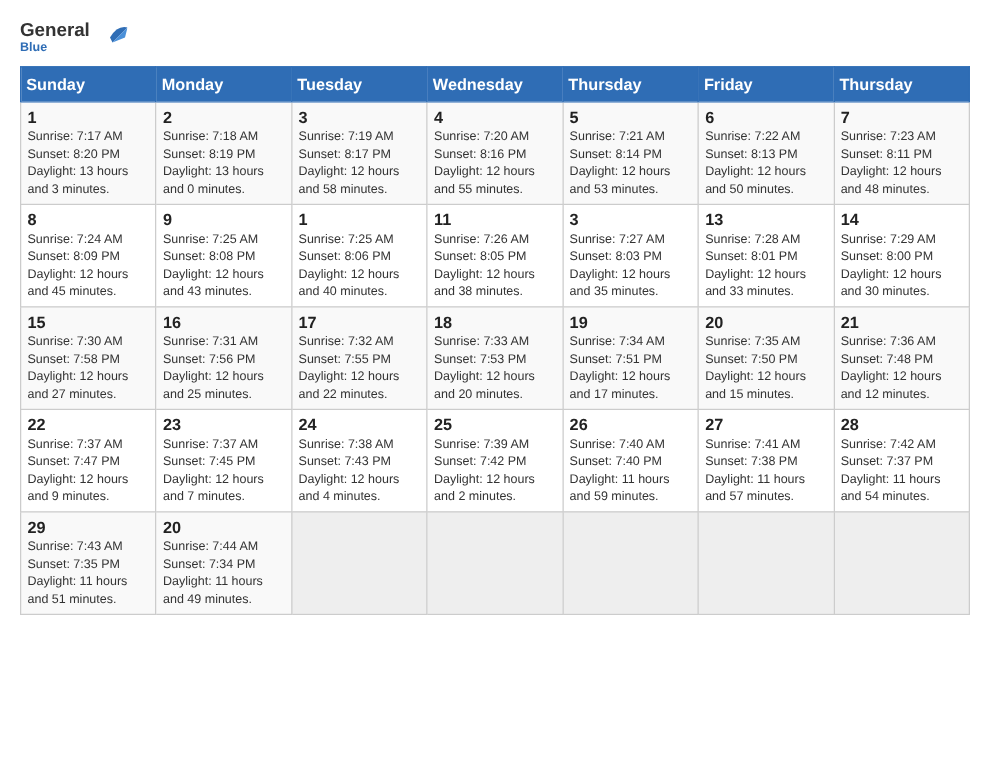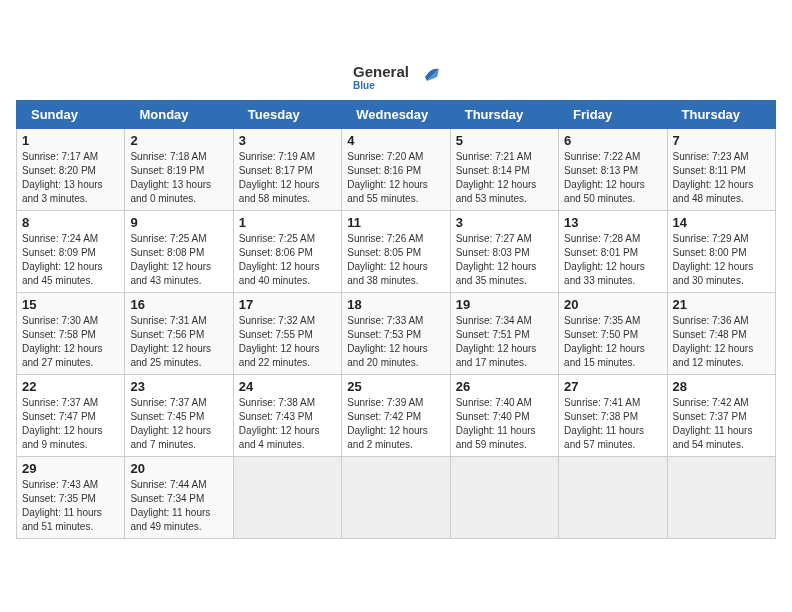--- a/index.html
+++ b/index.html
@@ -5,24 +5,23 @@
     * { box-sizing: border-box; margin: 0; padding: 0; }
     body {
       font-family: Arial, sans-serif;
       background: #fff;
       width: 792px;
       min-height: 612px;
       padding: 16px;
     }
     .header-section {
       display: flex;
-      justify-content: center;
+      justify-content: flex-start;
       align-items: flex-start;
       margin-bottom: 8px;
-      margin-top: 47px;
     }
     .logo {
       display: flex;
       align-items: center;
       gap: 4px;
     }
     .title-block {
       text-align: right;
     }
     .month-title {
@@ -36,21 +35,21 @@
     }
     table {
       width: 100%;
       border-collapse: collapse;
       font-size: 11px;
     }
     thead tr th {
       background-color: #2f6db5;
       color: #fff;
       text-align: left;
-      padding: 6px 14px;
+      padding: 6px 4px;
       font-size: 13px;
       font-weight: bold;
       border: 1px solid #2f6db5;
     }
     tbody tr td {
       vertical-align: top;
       padding: 4px 5px;
       border: 1px solid #ccc;
       background: #fff;
       width: 108px;

